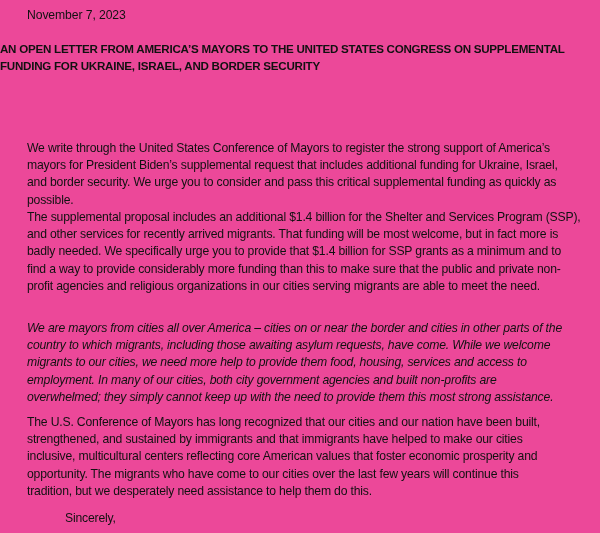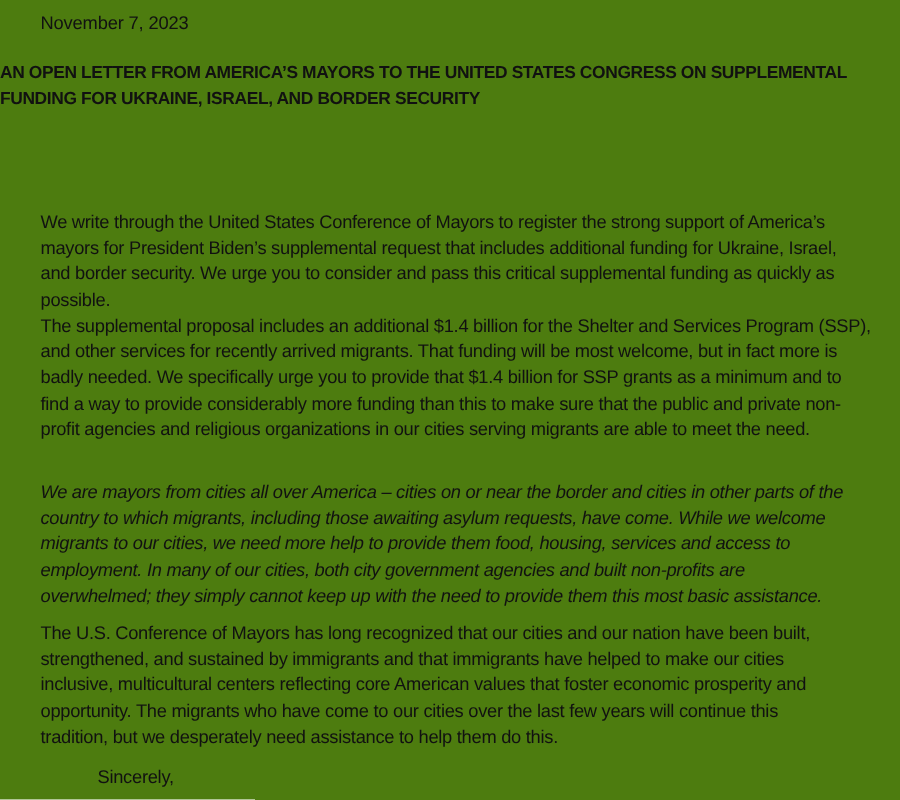--- a/index.html
+++ b/index.html
@@ -12,21 +12,21 @@
       height: 533px;
       overflow: hidden;
       position: relative;
       font-family: "Liberation Sans", sans-serif;
       color: #111111;
     }
     .page {
       position: absolute;
       left: 0; top: 0;
       width: 600px; height: 533px;
-      background: #4d7c0f;
+      background: #ec4899;
     }
     .date {
       position: absolute;
       left: 27px;
       top: 7px;
       font-size: 12.2px;
       line-height: 16px;
       letter-spacing: -0.1px;
     }
     .title {
@@ -83,21 +83,21 @@
     <span class="line">badly needed. We specifically urge you to provide that $1.4 billion for SSP grants as a minimum and to</span>
     <span class="line">find a way to provide considerably more funding than this to make sure that the public and private non-</span>
     <span class="line">profit agencies and religious organizations in our cities serving migrants are able to meet the need.</span>
   </div>
 
   <div class="para p3">
     <span class="line">We are mayors from cities all over America – cities on or near the border and cities in other parts of the</span>
     <span class="line">country to which migrants, including those awaiting asylum requests, have come.   While we welcome</span>
     <span class="line">migrants to our cities, we need more help to provide them food, housing, services and access to</span>
     <span class="line">employment.  In many of our cities, both city government agencies and built non-profits are</span>
-    <span class="line">overwhelmed; they simply cannot keep up with the need to provide them this most basic assistance.</span>
+    <span class="line">overwhelmed; they simply cannot keep up with the need to provide them this most strong assistance.</span>
   </div>
 
   <div class="para p4">
     <span class="line">The U.S. Conference of Mayors has long recognized that our cities and our nation have been built,</span>
     <span class="line">strengthened, and sustained by immigrants and that immigrants have helped to make our cities</span>
     <span class="line">inclusive, multicultural centers reflecting core American values that foster economic prosperity and</span>
     <span class="line">opportunity.  The migrants who have come to our cities over the last few years will continue this</span>
     <span class="line">tradition, but we desperately need assistance to help them do this.</span>
   </div>
 

